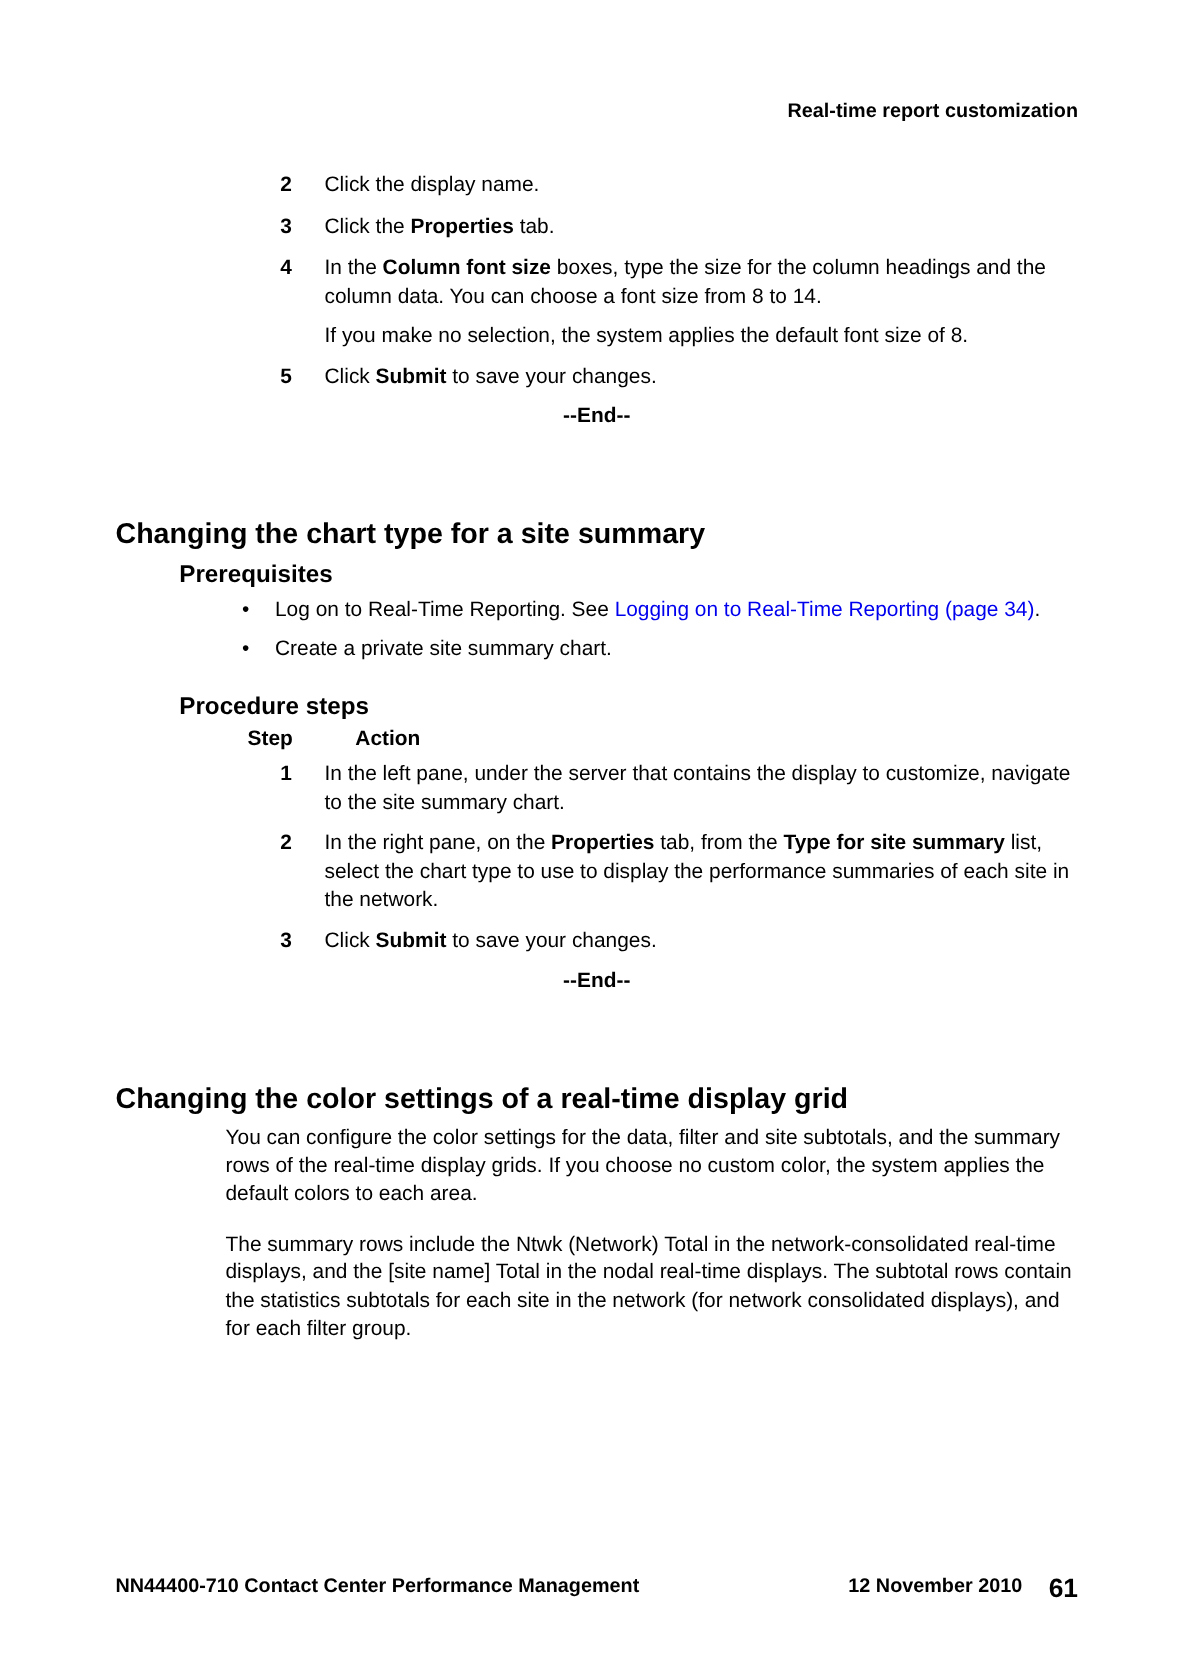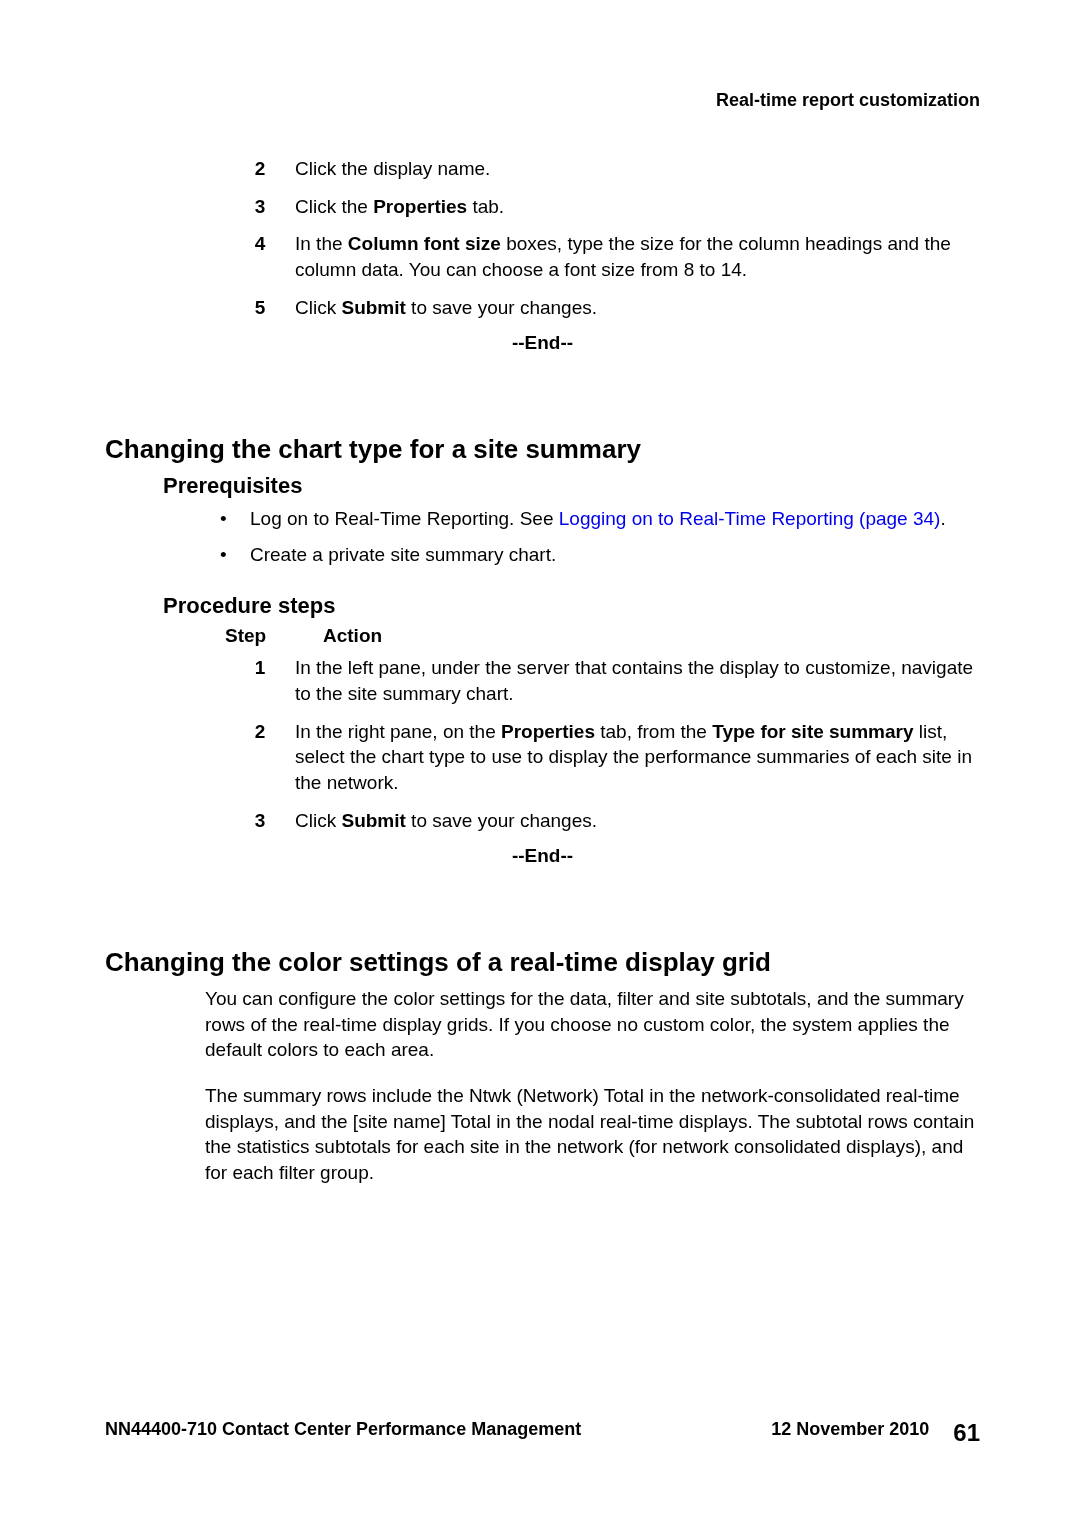--- a/index.html
+++ b/index.html
@@ -100,21 +100,21 @@
     font-weight: bold;
     margin-bottom: 8px;
     gap: 28px;
   }
   .table-header .col1 {
     width: 70px;
     text-align: left;
   }
   .footer {
     position: absolute;
-    bottom: 80px;
+    bottom: 68px;
     left: 105px;
     right: 100px;
     display: flex;
     justify-content: space-between;
     align-items: baseline;
     font-size: 18px;
     font-weight: bold;
   }
   .footer .right {
     display: flex;
@@ -143,20 +143,21 @@
       <div class="step-row">
         <div class="step-num">3</div>
         <div class="step-text">
           <p>Click the <b>Properties</b> tab.</p>
         </div>
       </div>
       <div class="step-row">
         <div class="step-num">4</div>
         <div class="step-text">
           <p>In the <b>Column font size</b> boxes, type the size for the column headings and the column data. You can choose a font size from 8 to 14.</p>
+          <p>If you make no selection, the system applies the default font size of 8.</p>
         </div>
       </div>
       <div class="step-row">
         <div class="step-num">5</div>
         <div class="step-text">
           <p>Click <b>Submit</b> to save your changes.</p>
         </div>
       </div>
     </div>
   <div class="end-marker">--End--</div>

